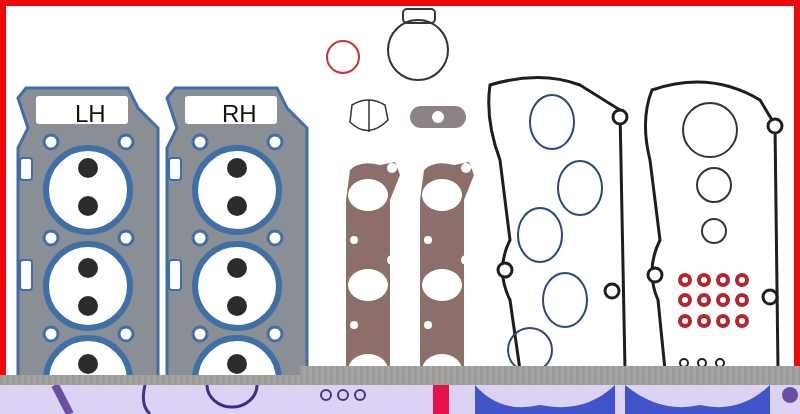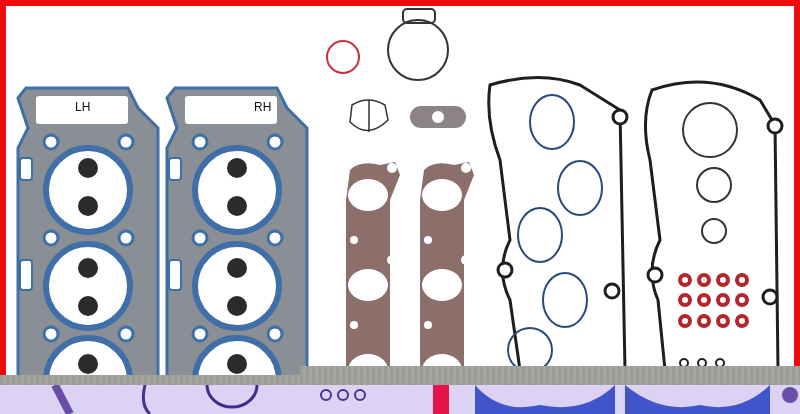--- a/index.html
+++ b/index.html
@@ -2,21 +2,21 @@
 <html><head>
 <meta charset="utf-8">
 <style>
   html,body{margin:0;padding:0;}
   body{width:800px;height:414px;overflow:hidden;background:#fff;font-family:"Liberation Sans",sans-serif;position:relative;}
   .frame{position:absolute;left:0;top:0;width:800px;height:378px;box-sizing:border-box;border-top:6px solid #ee0a0a;border-left:6px solid #ee0a0a;border-right:6px solid #ee0a0a;background:#fff;}
   svg{position:absolute;left:0;top:0;}
   .glitch{position:absolute;left:0;top:375px;width:800px;height:10px;background:repeating-linear-gradient(90deg,#9b9b98 0 3px,#a4a4a1 3px 6px);}
   .glitch2{position:absolute;left:300px;top:366px;width:500px;height:12px;background:repeating-linear-gradient(90deg,#9b9b98 0 3px,#a5a5a2 3px 6px);}
   .bottom{position:absolute;left:0;top:385px;width:800px;height:29px;background:#dcd3f4;overflow:hidden;}
-  .label{position:absolute;font-size:12px;color:#111;}
+  .label{position:absolute;font-size:24px;color:#111;}
 </style>
 </head>
 <body>
 
 <div class="frame"></div>
 
 <svg width="800" height="380" viewBox="0 0 800 380">
   <defs>
     <g id="headgasket">
       <path d="M0,10 L8,0 L110,0 L120,20 L140,40 L140,300 L0,300 L0,60 L10,40 Z" fill="#8a8f95" stroke="#3f6fa6" stroke-width="3"></path>
@@ -106,21 +106,21 @@
       <circle cx="742" cy="321" r="5"></circle>
   </g>
   <g fill="none" stroke="#222" stroke-width="2">
     <circle cx="684" cy="363" r="4"></circle>
       <circle cx="702" cy="363" r="4"></circle>
       <circle cx="720" cy="363" r="4"></circle>
   </g>
 </svg>
 
 <div class="label" style="left:75px;top:100px;">LH</div>
-<div class="label" style="left:222px;top:100px;margin-left:32px;">RH</div>
+<div class="label" style="left:222px;top:100px;">RH</div>
 
 <div class="glitch2"></div>
 <div class="glitch"></div>
 <div class="bottom">
   <svg width="800" height="29" viewBox="0 0 800 29">
     <path d="M55,0 L70,29" stroke="#6a4fa8" stroke-width="8" fill="none"></path>
     <path d="M145,0 Q140,20 150,29" stroke="#4a2f8f" stroke-width="3" fill="none"></path>
     <ellipse cx="232" cy="0" rx="25" ry="22" fill="none" stroke="#3e2d8a" stroke-width="3"></ellipse>
     <circle cx="326" cy="10" r="5" fill="none" stroke="#4a2f8f" stroke-width="2"></circle>
     <circle cx="343" cy="10" r="5" fill="none" stroke="#4a2f8f" stroke-width="2"></circle>

